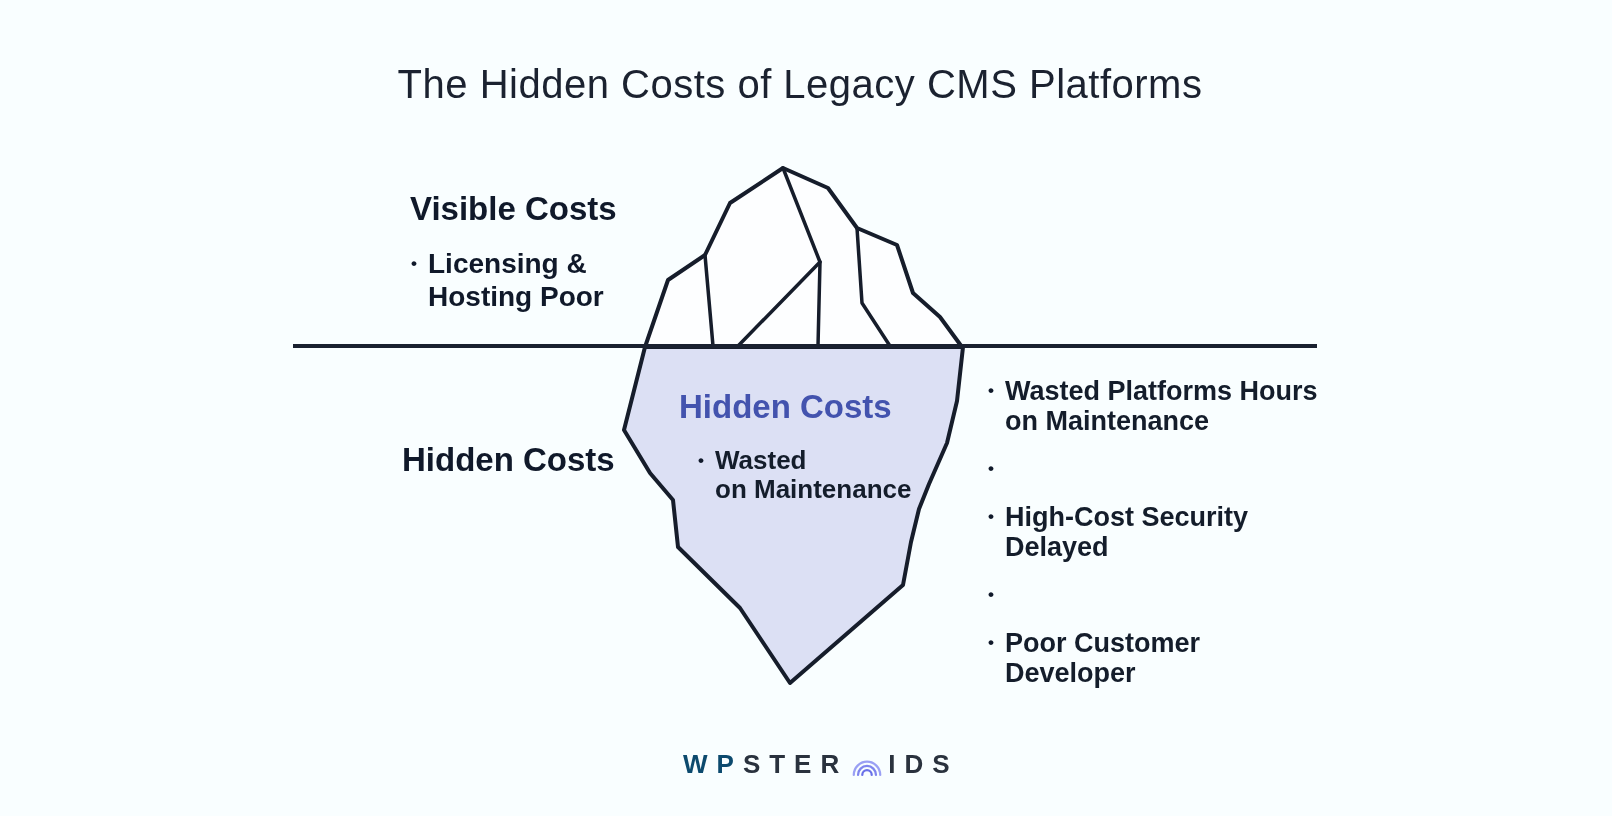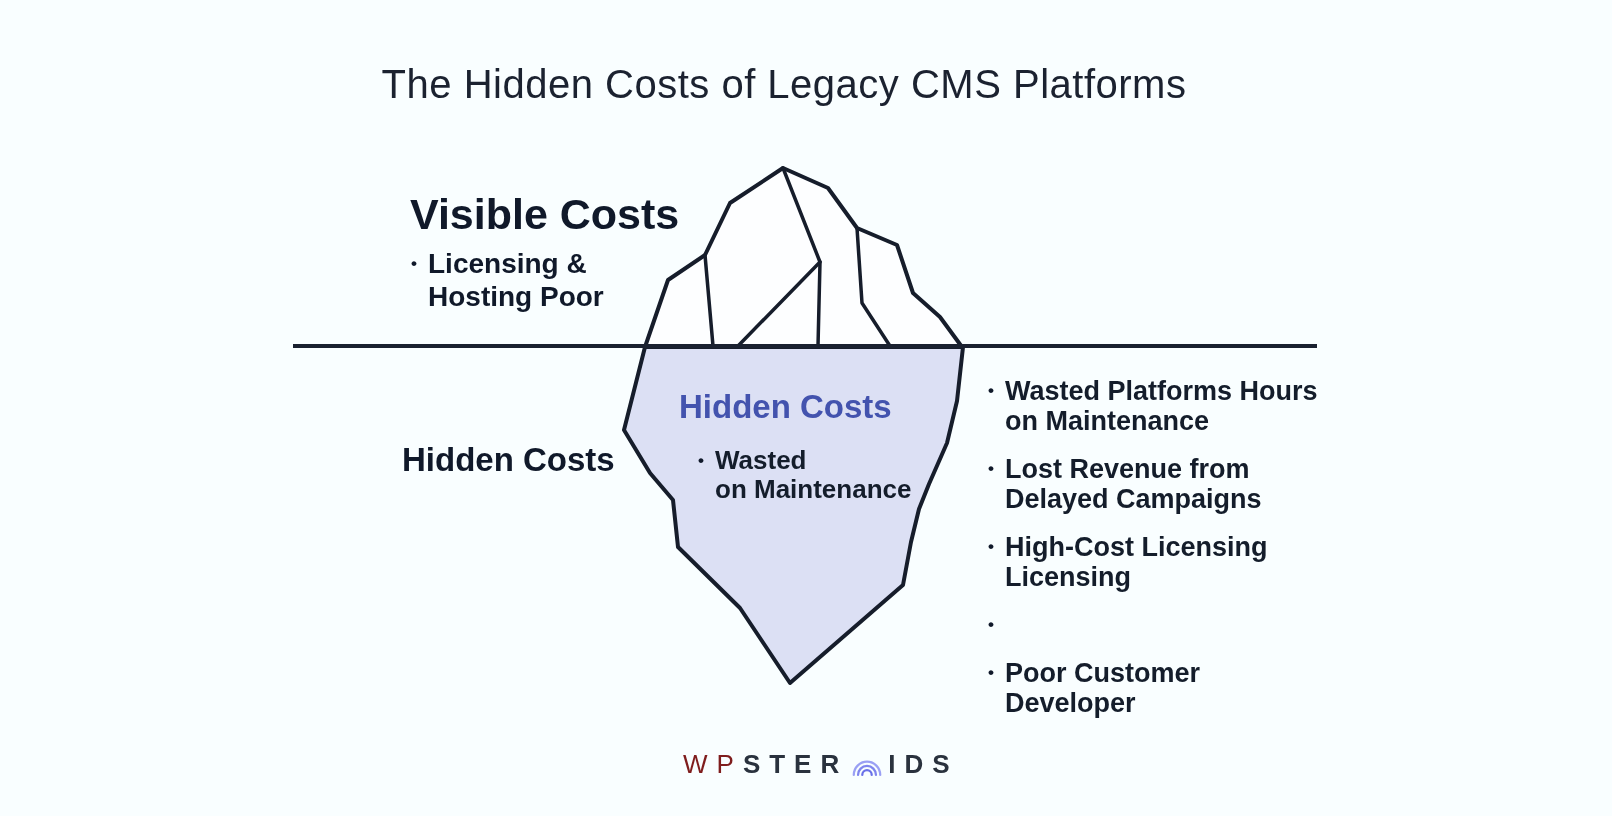--- a/index.html
+++ b/index.html
@@ -4,46 +4,46 @@
 <style>
   html,body{margin:0;padding:0;background:#e8e8e8;}
   .canvas{
     position:relative;width:1612px;height:816px;overflow:hidden;
     background:#f9feff;
     font-family:"Liberation Sans",sans-serif;
     color:#131c2b;
   }
   .abs{position:absolute;}
   .title{
-    left:0;top:62px;width:1568px;text-align:center;
+    left:16px;top:62px;width:1568px;text-align:center;
     font-size:40px;font-weight:500;letter-spacing:0.5px;color:#1b2230;
   }
   .iceberg-svg{left:0;top:0;width:1612px;height:816px;}
 
-  .visible-heading{left:410px;top:190px;font-size:43px;font-weight:700;color:#10192a;white-space:nowrap;}
+  .visible-heading{left:410px;top:190px;font-size:33px;font-weight:700;color:#10192a;white-space:nowrap;}
   .hidden-label{left:402px;top:441px;font-size:33px;font-weight:700;color:#10192a;white-space:nowrap;}
 
   .bullet-item{display:flex;align-items:flex-start;}
   .dot{flex:none;width:17px;font-size:17px;color:#10192a;}
   .lines div{white-space:nowrap;}
 
   .visible-bullet{left:411px;top:247px;font-size:28px;line-height:33px;font-weight:600;color:#10192a;}
   .visible-bullet .dot{line-height:33px;}
 
   .ice-heading{left:679px;top:388px;font-size:33px;font-weight:700;color:#4353ae;white-space:nowrap;}
   .ice-bullet{left:698px;top:446px;font-size:26px;line-height:29px;font-weight:600;color:#141d2b;}
   .ice-bullet .dot{line-height:29px;}
 
   .right-list{left:988px;top:376px;font-size:27px;line-height:30px;font-weight:600;color:#141d2b;}
   .right-list .bullet-item{margin-bottom:18px;}
   .right-list .dot{line-height:30px;}
 
   .logo{left:683px;top:749px;font-size:26px;letter-spacing:9px;color:#2a323e;
         display:flex;align-items:center;white-space:nowrap;}
-  .logo .wp{font-weight:400;color:#7f1d1d;}
+  .logo .wp{font-weight:700;color:#0c4a6e;}
   .logo .light{font-weight:700;}
   .logo .arcs{width:34px;height:23px;margin:2px 4px 0 2px;}
 </style>
 </head>
 <body>
 
 <div class="canvas">
 
   <div class="abs title">The Hidden Costs of Legacy CMS Platforms</div>
 
@@ -84,30 +84,26 @@
   <div class="abs right-list">
     <div class="bullet-item">
       <span class="dot">•</span>
       <div class="lines">
         <div>Wasted Platforms Hours</div>
         <div>on Maintenance</div>
       </div>
     </div>
     <div class="bullet-item">
       <span class="dot">•</span>
-      <div class="lines">
-        <div>Lost Revenue from</div>
-        <div>Delayed Campaigns</div>
-      </div>
     </div>
     <div class="bullet-item">
       <span class="dot">•</span>
       <div class="lines">
-        <div>High-Cost Licensing</div>
-        <div>Licensing</div>
+        <div>High-Cost Security</div>
+        <div>Delayed</div>
       </div>
     </div>
     <div class="bullet-item">
       <span class="dot">•</span>
     </div>
     <div class="bullet-item">
       <span class="dot">•</span>
       <div class="lines">
         <div>Poor Customer</div>
         <div>Developer</div>

